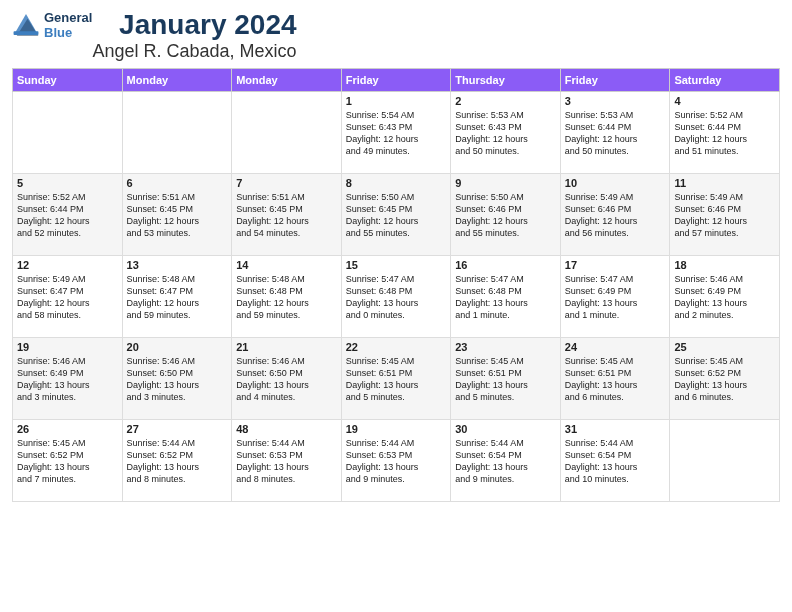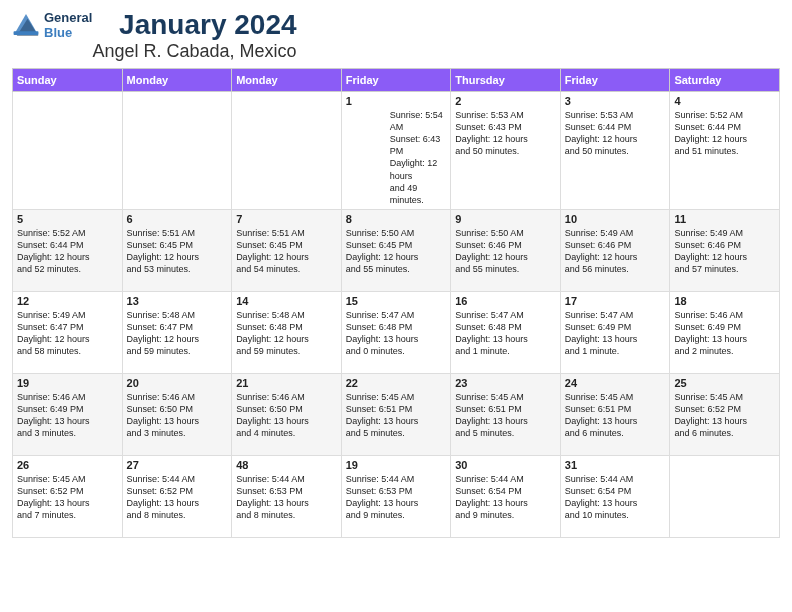--- a/index.html
+++ b/index.html
@@ -120,21 +120,21 @@
           <th>Saturday</th>
         </tr>
     </thead>
     <tbody id="calendar-body">
     <tr>
           <td class="empty-cell"></td>
           <td class="empty-cell"></td>
           <td class="empty-cell"></td>
           <td>
             <span class="day-num">1</span>
-            <div class="day-info" style="white-space: pre-line; margin-left: 44px;">Sunrise: 5:54 AM
+            <div class="day-info" style="white-space: pre-line;">Sunrise: 5:54 AM
 Sunset: 6:43 PM
 Daylight: 12 hours
 and 49 minutes.</div>
           </td>
           <td>
             <span class="day-num">2</span>
             <div class="day-info" style="white-space: pre-line;">Sunrise: 5:53 AM
 Sunset: 6:43 PM
 Daylight: 12 hours
 and 50 minutes.</div>

